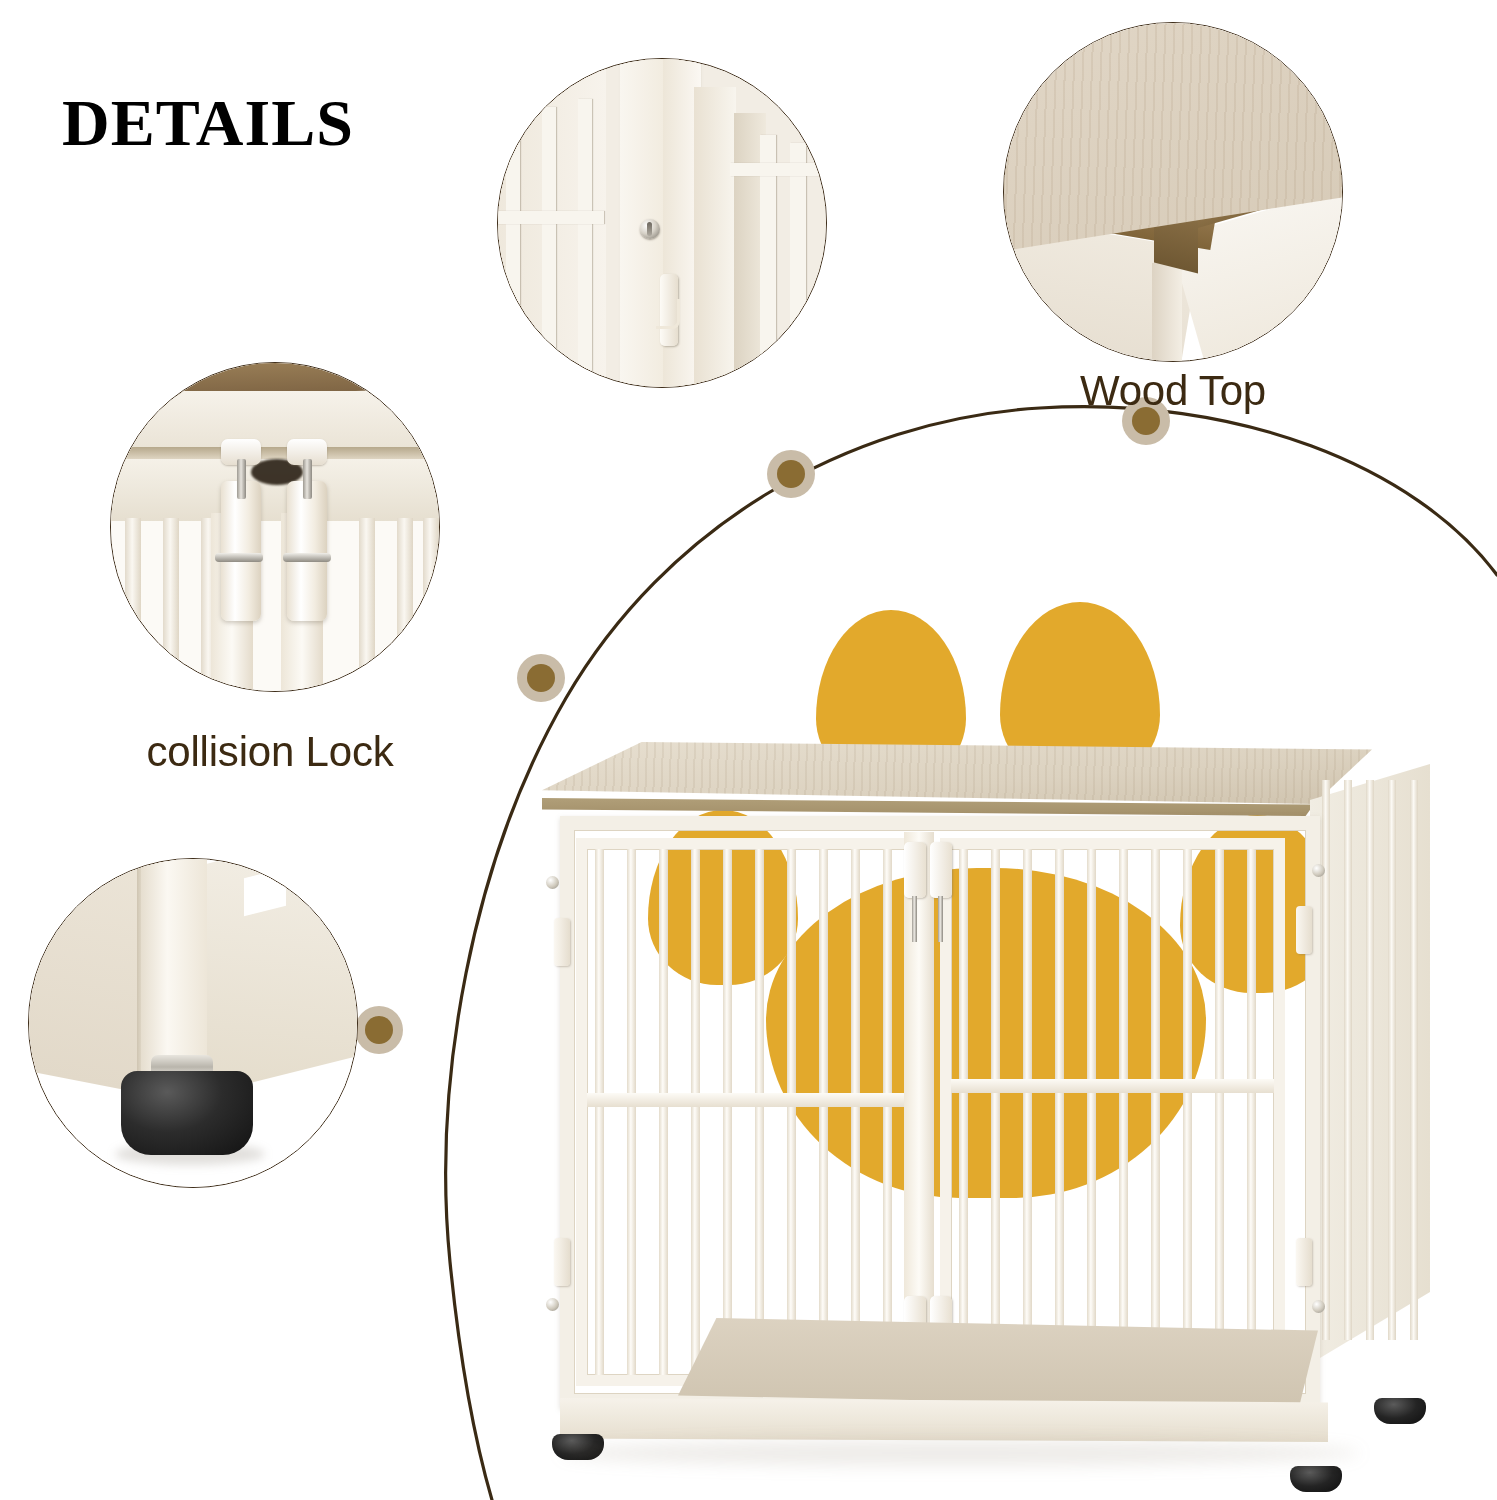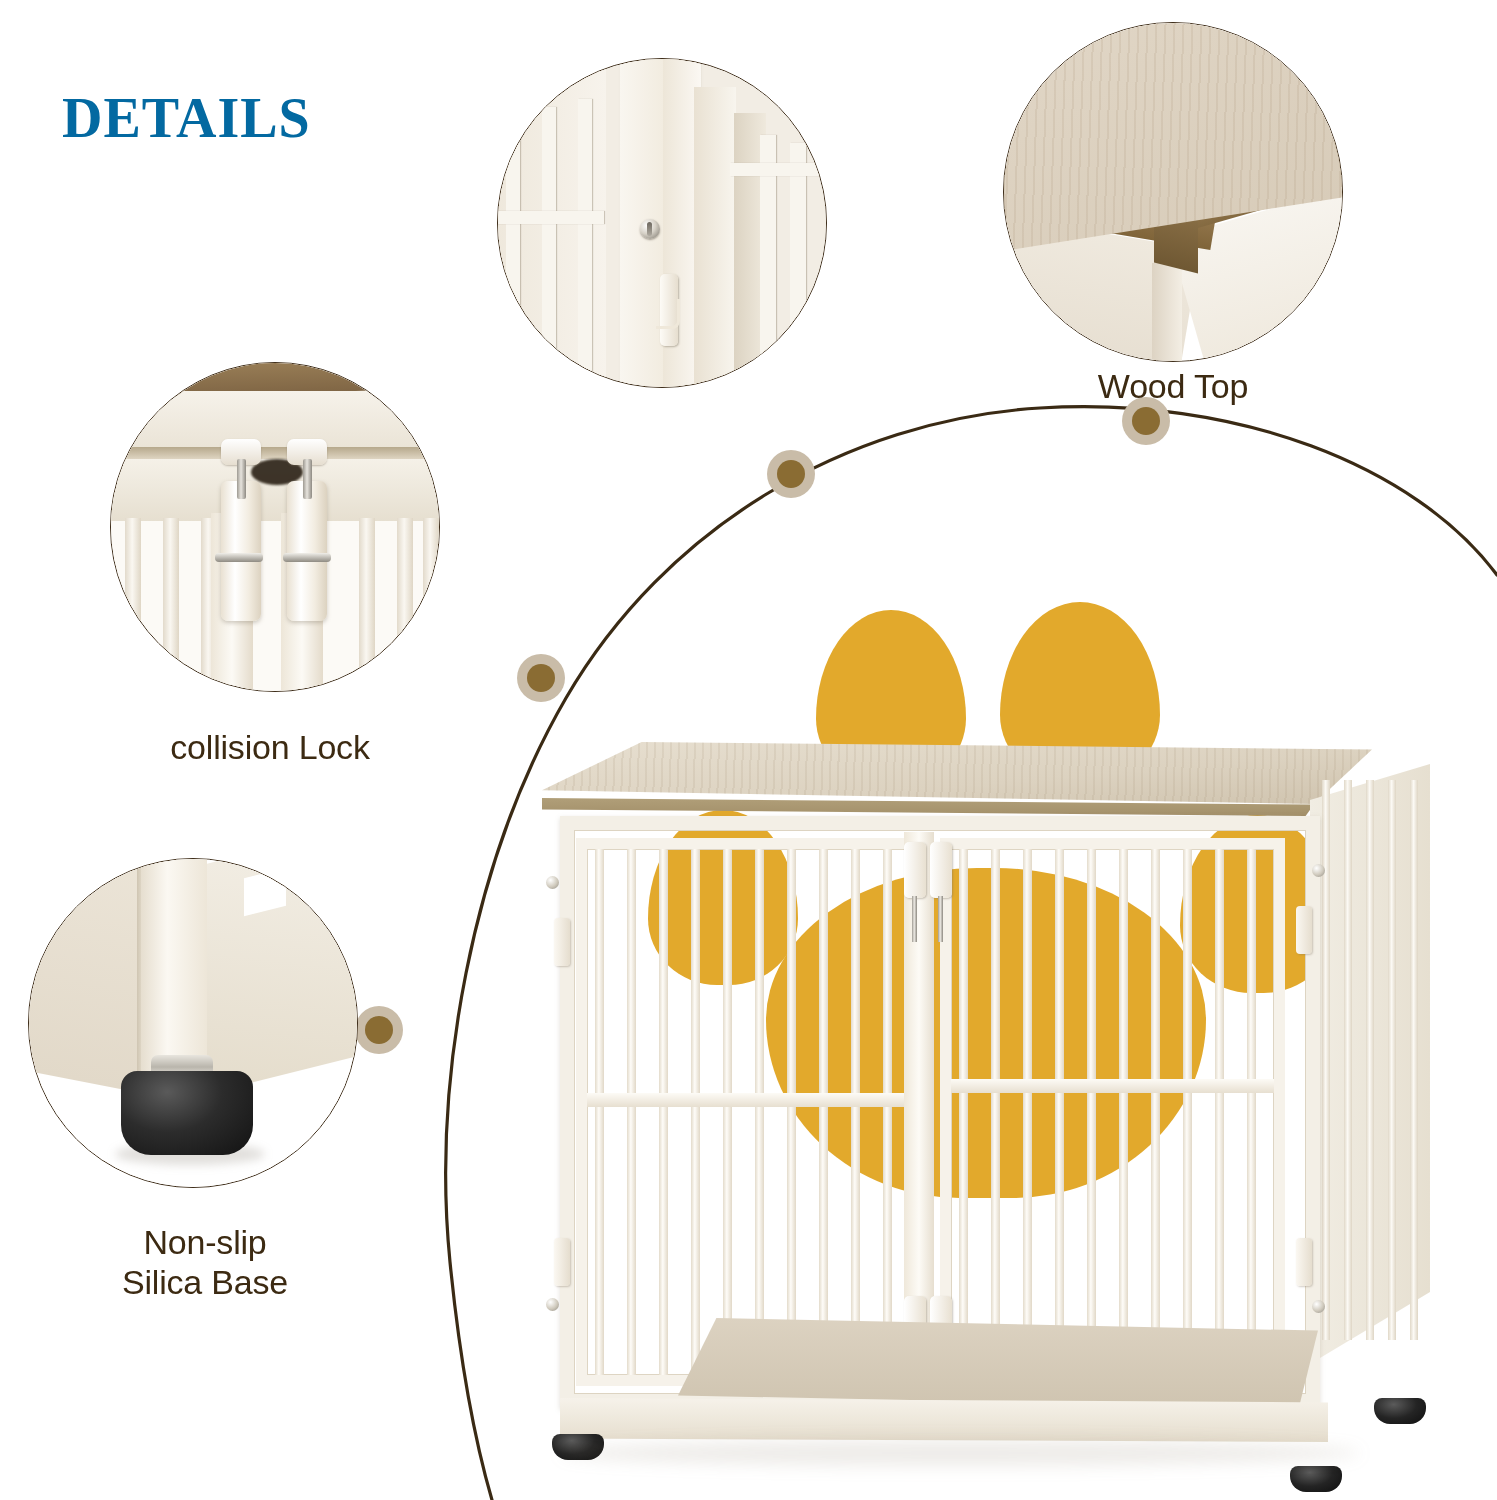--- a/index.html
+++ b/index.html
@@ -14,32 +14,32 @@
 
   
   #title-block { position:absolute; left:22px; top:78px; width:440px; }
   .title-line1 {
     font-family:"Liberation Serif", serif;
     font-weight:bold; font-size:74px; line-height:0.97;
     letter-spacing:1px; color:#4A3318;
   }
   .title-line2 {
     font-family:"Liberation Serif", serif;
-    font-weight:bold; font-size:56px; line-height:1.0;
-    letter-spacing:1px; color:#0369a1;
+    font-weight:bold; font-size:66px; line-height:1.0;
+    letter-spacing:1px; color:#000000;
     margin-left:40px; margin-top:12px;
   }
   .photo-circle {
     position:absolute; border-radius:50%;
     border:1.6px solid #3d2c18;
     overflow:hidden; background:#fdfcfa;
   }
   .caption {
     position:absolute; text-align:center;
-    color:#3C2A12; font-size:34px; font-weight:500;
+    color:#3C2A12; font-size:42px; font-weight:500;
     line-height:1.18; letter-spacing:-0.2px;
   }
 
   
   #circle-steel-cage { left:497px; top:58px; width:330px; height:330px; }
   #circle-steel-cage .scene { position:absolute; inset:0; background:#F2EDE4; }
   .sc-leftpanel { position:absolute; left:-20px; top:-10px; width:128px; height:360px;
         background:linear-gradient(90deg,#EDE6D9,#F7F3EC); }
   .sc-bar { position:absolute; background:#F8F5EE; box-shadow:1px 0 1px rgba(150,140,120,.45); }
   .sc-door { position:absolute; left:122px; top:-18px; width:78px; height:372px;
@@ -287,24 +287,20 @@
       <div class="nb-panelL"></div>
       <div class="nb-panelR"></div>
       <div class="nb-notch"></div>
       <div class="nb-legEdge"></div>
       <div class="nb-leg"></div>
       <div class="nb-foot-shadow"></div>
       <div class="nb-screwcap"></div>
       <div class="nb-foot"></div>
     </div>
   </div>
-  <div class="caption" style="left:40px; top:1222px; width:330px;">
-    <div>Non-slip</div>
-    <div>Silica Base</div>
-  </div>
 
   <div id="hero">
 
     <div class="paw toe" style="left:296px; top:10px;  width:150px; height:175px;"></div>
     <div class="paw toe" style="left:480px; top:2px;   width:160px; height:182px;"></div>
     <div class="paw toe" style="left:128px; top:210px; width:150px; height:175px;"></div>
     <div class="paw toe" style="left:660px; top:215px; width:155px; height:178px;"></div>
     <div class="paw" style="left:246px; top:268px; width:440px; height:330px; border-radius:48% 48% 44% 44% / 46% 46% 54% 54%;"></div>
 
     <div id="crate">

